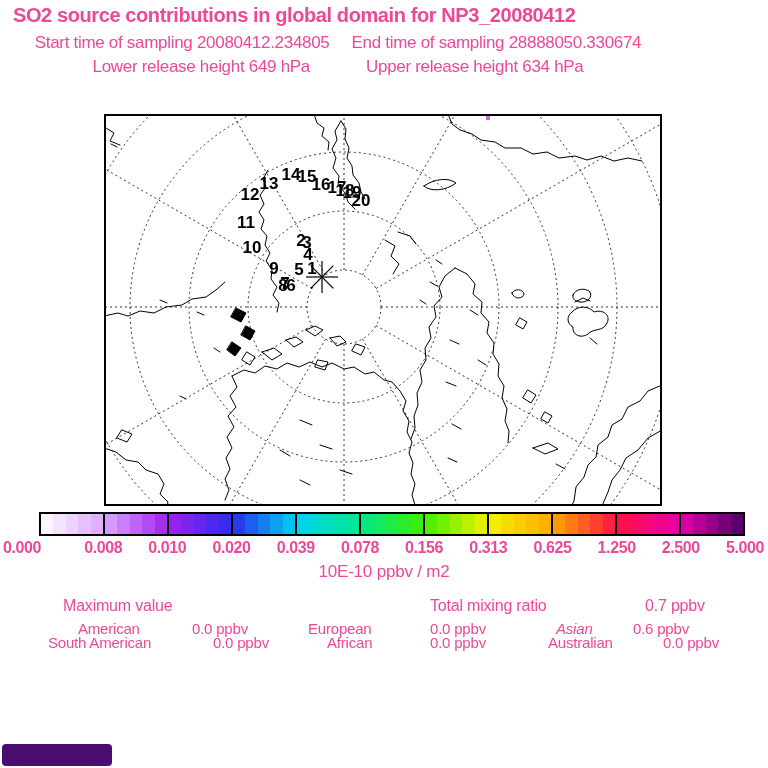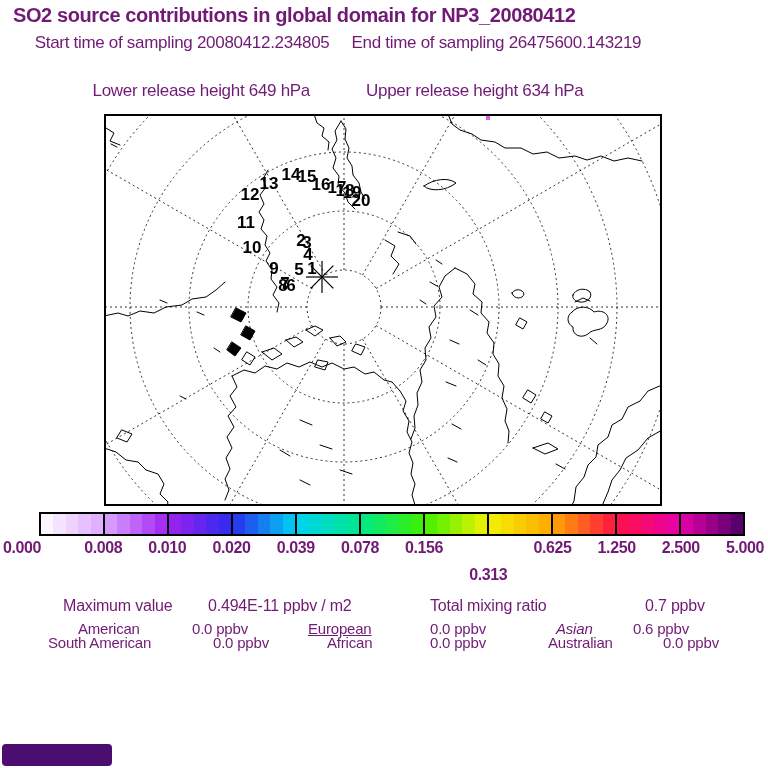--- a/index.html
+++ b/index.html
@@ -1,22 +1,22 @@
 <!DOCTYPE html>
 <html><head>
 <meta charset="utf-8">
 <style>
   html,body{margin:0;padding:0;background:#ffffff;}
   #page{position:relative;width:768px;height:768px;background:#ffffff;overflow:hidden;
-        font-family:"Liberation Sans","DejaVu Sans",sans-serif;color:#701a75;}
+        font-family:"Liberation Sans","DejaVu Sans",sans-serif;color:#ec4899;}
   .abs{position:absolute;}
   .title{left:13px;top:4px;font-size:20px;font-weight:bold;letter-spacing:-0.4px;white-space:nowrap;}
   .hline{left:0;width:676px;display:flex;justify-content:center;font-size:17px;letter-spacing:-0.3px;white-space:nowrap;text-align:center;}
   .hline.l2{top:33px;gap:22px;}
-  .hline.l3{top:57px;gap:56px;margin-top:24px;}
+  .hline.l3{top:57px;gap:56px;}
   .hline.l4{top:81px;gap:0;}
   #mapbox{left:104px;top:114px;width:558px;height:392px;}
   #colorbar{left:39px;top:512px;width:706px;height:24px;display:flex;border:2px solid #000;box-sizing:border-box;}
   .cbseg{flex:1;display:flex;border-left:2px solid #000;}
   .cbseg:first-child{border-left:none;}
   .cbstep{flex:1;}
   #cbticks{left:0;top:539px;width:768px;height:18px;}
   .cbtick{position:absolute;top:0;width:64px;text-align:center;font-size:16px;font-weight:bold;letter-spacing:-0.4px;}
   .cbunits{left:0;top:562px;width:768px;text-align:center;font-size:17px;letter-spacing:-0.2px;}
   .statrow{left:0;top:0;width:664px;height:18px;}
@@ -27,21 +27,21 @@
 </style>
 </head>
 <body>
 
 <div id="page">
 
   <div class="abs title">SO2 source contributions in global domain for NP3_20080412</div>
 
   <div class="abs hline l2">
     <span>Start time of sampling 20080412.234805</span>
-    <span>End time of sampling 26475600.143219</span>
+    <span>End time of sampling 28888050.330674</span>
   </div>
 
   <div class="abs hline l3">
     <span>Lower release height  649 hPa</span>
     <span>Upper release height  634 hPa</span>
   </div>
 
 
   <svg id="mapbox" class="abs" viewBox="104 114 558 392" width="558" height="392" xmlns="http://www.w3.org/2000/svg">
     <defs>
@@ -237,37 +237,37 @@
       </div>
     </div>
   <div id="cbticks" class="abs">
       <span class="cbtick" style="left: -10px;">0.000</span>
       <span class="cbtick" style="left: 71.1818px;">0.008</span>
       <span class="cbtick" style="left: 135.364px;">0.010</span>
       <span class="cbtick" style="left: 199.545px;">0.020</span>
       <span class="cbtick" style="left: 263.727px;">0.039</span>
       <span class="cbtick" style="left: 327.909px;">0.078</span>
       <span class="cbtick" style="left: 392.091px;">0.156</span>
-      <span class="cbtick" style="left: 456.273px; margin-top: 27px;">0.313</span>
+      <span class="cbtick" style="left: 456.273px;">0.313</span>
       <span class="cbtick" style="left: 520.455px;">0.625</span>
       <span class="cbtick" style="left: 584.636px;">1.250</span>
       <span class="cbtick" style="left: 648.818px;">2.500</span>
       <span class="cbtick" style="left: 713px;">5.000</span>
     </div>
+  <div class="abs cbunits">10E-10 ppbv / m2</div>
 
   <div class="abs statrow rowA" style="top:597px">
       <span class="statcell" style="left: 63px;">Maximum value</span>
-      <span class="statcell" style="left: 208px;">0.494E-11 ppbv / m2</span>
       <span class="statcell" style="left: 430px;">Total mixing ratio</span>
       <span class="statcell" style="left: 645px;">0.7 ppbv</span>
     </div>
   <div class="abs statrow rowB" style="top:620px">
       <span class="statcell" style="left: 78px;">American</span>
       <span class="statcell" style="left: 192px;">0.0 ppbv</span>
-      <span class="statcell" style="left: 308px; text-decoration: underline;">European</span>
+      <span class="statcell" style="left: 308px;">European</span>
       <span class="statcell" style="left: 430px;">0.0 ppbv</span>
       <span class="statcell" style="left: 556px; font-style: italic;">Asian</span>
       <span class="statcell" style="left: 633px;">0.6 ppbv</span>
     </div>
   <div class="abs statrow rowC" style="top:634px">
       <span class="statcell" style="left: 48px;">South American</span>
       <span class="statcell" style="left: 213px;">0.0 ppbv</span>
       <span class="statcell" style="left: 327px;">African</span>
       <span class="statcell" style="left: 430px;">0.0 ppbv</span>
       <span class="statcell" style="left: 548px;">Australian</span>

